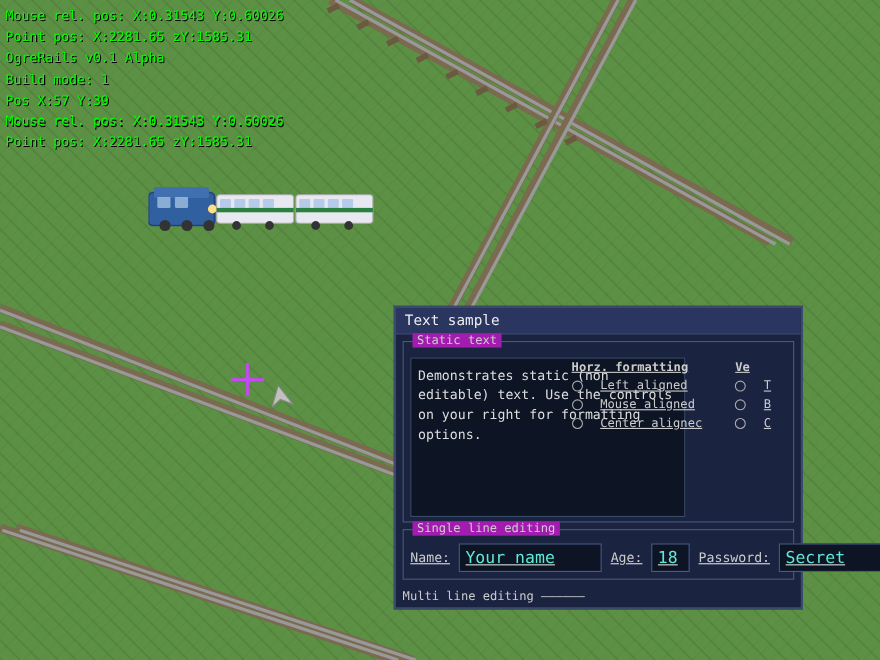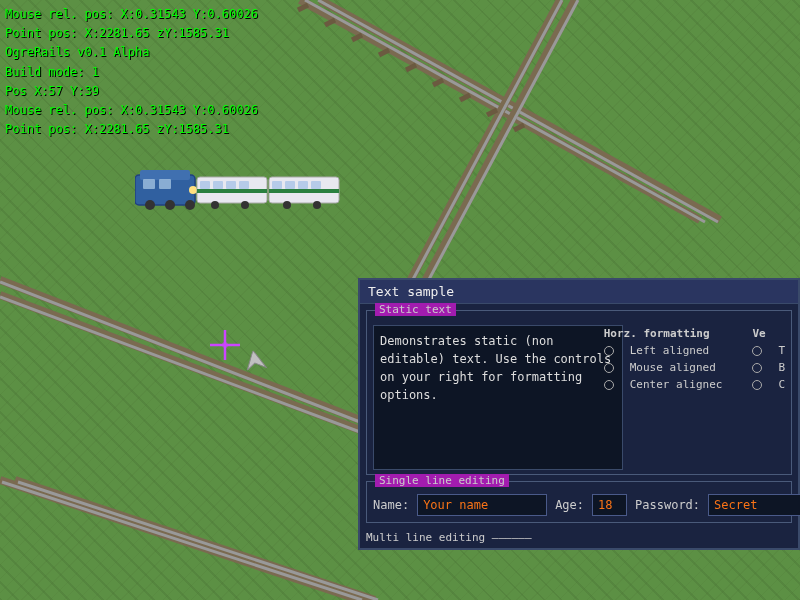--- a/index.html
+++ b/index.html
@@ -91,21 +91,21 @@
       color: #ccc;
       font-size: 20px;
       transform: rotate(30deg);
     }
 
     
     #ui-panel {
       position: absolute;
       top: 278px;
       left: 358px;
-      width: 442px;
+      width: 372px;
       background: #1a2340;
       border: 2px solid #3a4a6a;
       z-index: 10;
       color: #ddd;
       font-size: 12px;
     }
 
     #panel-title-bar {
       background: #2a3560;
       padding: 4px 8px;
@@ -139,24 +139,25 @@
       color: #ddd;
       padding: 6px;
       font-size: 12px;
       line-height: 1.5;
       resize: none;
       display: block;
     }
 
     .formatting-col {
       position: absolute;
-      right: 6px;
+      right: 20px;
       top: 16px;
       color: #ccc;
       font-size: 11px;
+      text-decoration: underline;
     }
 
     .formatting-col .col-header {
       font-weight: bold;
       margin-bottom: 4px;
       font-size: 11px;
     }
 
     .radio-item {
       display: flex;
@@ -187,34 +188,35 @@
     
     .single-line-section {
       padding-top: 12px;
       padding-bottom: 6px;
     }
 
     .form-row {
       display: flex;
       align-items: center;
       gap: 8px;
+      text-decoration: underline;
     }
 
     .form-label {
       color: #ccc;
       font-size: 12px;
       white-space: nowrap;
     }
 
     .form-input {
       background: #0d1525;
       border: 1px solid #4a5a8a;
-      color: #f97316;
+      color: #5eead4;
       padding: 3px 5px;
-      font-size: 12px;
+      font-size: 15px;
       font-family: monospace;
     }
 
     .name-input { width: 130px; }
     .age-input { width: 35px; }
     .password-input { width: 100px; }
 
     .multi-line-label {
       font-size: 11px;
       color: #ccc;

